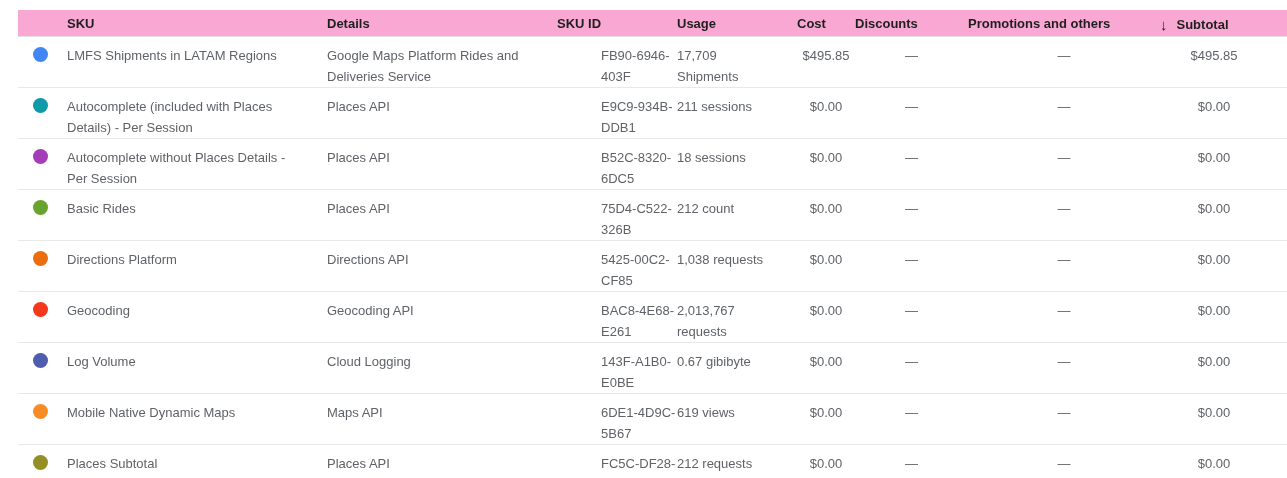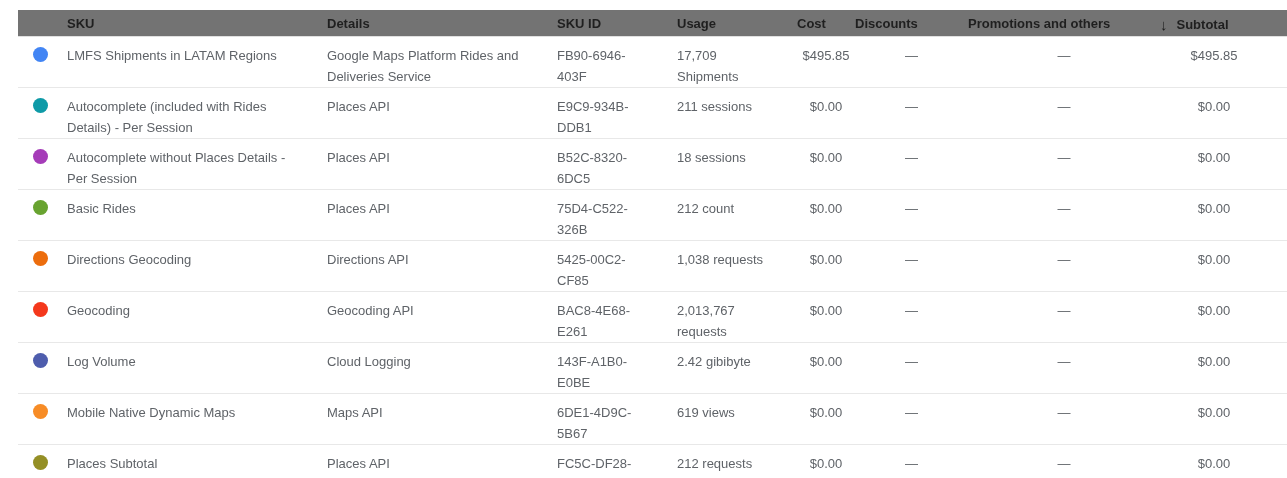--- a/index.html
+++ b/index.html
@@ -16,21 +16,21 @@
     padding-top: 10px;
     overflow: hidden;
   }
   table.billing-table {
     border-collapse: collapse;
     table-layout: fixed;
     margin-left: 18px;
     width: 1269px;
   }
   thead th {
-    background: #737373;
+    background: #f9a8d4;
     font-size: 13px;
     font-weight: bold;
     color: #1F1F1F;
     text-align: left;
     height: 26px;
     padding: 0;
     border-bottom: 1px solid #E0E0E0;
     white-space: nowrap;
     overflow: visible;
   }
@@ -51,21 +51,21 @@
   td.sku-cell, td.service-cell { padding-right: 20px; }
   th.subtotal-col, td.subtotal-cell { padding-right: 19px; }
   .dot {
     display: inline-block;
     width: 15px;
     height: 15px;
     border-radius: 50%;
     margin-left: 15px;
     margin-top: 2px;
   }
-  .idwrap    { display: inline-block; max-width: 86px; }
+  .idwrap    { display: inline-block; max-width: 86px; margin-left: 44px; }
   .usagewrap { display: inline-block; max-width: 96px; }
   .sort-arrow {
     display: inline-block;
     font-size: 15px;
     font-weight: bold;
     color: #1F1F1F;
     margin-right: 9px;
     transform: translateY(1px);
   }
 </style>
@@ -107,21 +107,21 @@
           <td class="service-cell"><span>Google Maps Platform Rides and Deliveries Service</span></td>
           <td class="skuid-cell"><span class="idwrap">FB90-6946-403F</span></td>
           <td class="usage-cell"><span class="usagewrap">17,709 Shipments</span></td>
           <td class="num cost-cell"><span>$495.85</span></td>
           <td class="num discounts-cell"><span>—</span></td>
           <td class="num promotions-cell"><span>—</span></td>
           <td class="num subtotal-cell"><span>$495.85</span></td>
         </tr>
         <tr>
           <td class="dot-cell"><span class="dot" style="background: rgb(14, 154, 167);"></span></td>
-          <td class="sku-cell"><span>Autocomplete (included with Rides Details) - Per Session</span></td>
+          <td class="sku-cell"><span>Autocomplete (included with Places Details) - Per Session</span></td>
           <td class="service-cell"><span>Places API</span></td>
           <td class="skuid-cell"><span class="idwrap">E9C9-934B-DDB1</span></td>
           <td class="usage-cell"><span class="usagewrap">211 sessions</span></td>
           <td class="num cost-cell"><span>$0.00</span></td>
           <td class="num discounts-cell"><span>—</span></td>
           <td class="num promotions-cell"><span>—</span></td>
           <td class="num subtotal-cell"><span>$0.00</span></td>
         </tr>
         <tr>
           <td class="dot-cell"><span class="dot" style="background: rgb(165, 60, 184);"></span></td>
@@ -140,21 +140,21 @@
           <td class="service-cell"><span>Places API</span></td>
           <td class="skuid-cell"><span class="idwrap">75D4-C522-326B</span></td>
           <td class="usage-cell"><span class="usagewrap">212 count</span></td>
           <td class="num cost-cell"><span>$0.00</span></td>
           <td class="num discounts-cell"><span>—</span></td>
           <td class="num promotions-cell"><span>—</span></td>
           <td class="num subtotal-cell"><span>$0.00</span></td>
         </tr>
         <tr>
           <td class="dot-cell"><span class="dot" style="background: rgb(236, 109, 13);"></span></td>
-          <td class="sku-cell"><span>Directions Geocoding</span></td>
+          <td class="sku-cell"><span>Directions Platform</span></td>
           <td class="service-cell"><span>Directions API</span></td>
           <td class="skuid-cell"><span class="idwrap">5425-00C2-CF85</span></td>
           <td class="usage-cell"><span class="usagewrap">1,038 requests</span></td>
           <td class="num cost-cell"><span>$0.00</span></td>
           <td class="num discounts-cell"><span>—</span></td>
           <td class="num promotions-cell"><span>—</span></td>
           <td class="num subtotal-cell"><span>$0.00</span></td>
         </tr>
         <tr>
           <td class="dot-cell"><span class="dot" style="background: rgb(244, 56, 28);"></span></td>
@@ -165,21 +165,21 @@
           <td class="num cost-cell"><span>$0.00</span></td>
           <td class="num discounts-cell"><span>—</span></td>
           <td class="num promotions-cell"><span>—</span></td>
           <td class="num subtotal-cell"><span>$0.00</span></td>
         </tr>
         <tr>
           <td class="dot-cell"><span class="dot" style="background: rgb(78, 93, 173);"></span></td>
           <td class="sku-cell"><span>Log Volume</span></td>
           <td class="service-cell"><span>Cloud Logging</span></td>
           <td class="skuid-cell"><span class="idwrap">143F-A1B0-E0BE</span></td>
-          <td class="usage-cell"><span class="usagewrap">2.42 gibibyte</span></td>
+          <td class="usage-cell"><span class="usagewrap">0.67 gibibyte</span></td>
           <td class="num cost-cell"><span>$0.00</span></td>
           <td class="num discounts-cell"><span>—</span></td>
           <td class="num promotions-cell"><span>—</span></td>
           <td class="num subtotal-cell"><span>$0.00</span></td>
         </tr>
         <tr>
           <td class="dot-cell"><span class="dot" style="background: rgb(247, 140, 38);"></span></td>
           <td class="sku-cell"><span>Mobile Native Dynamic Maps</span></td>
           <td class="service-cell"><span>Maps API</span></td>
           <td class="skuid-cell"><span class="idwrap">6DE1-4D9C-5B67</span></td>

